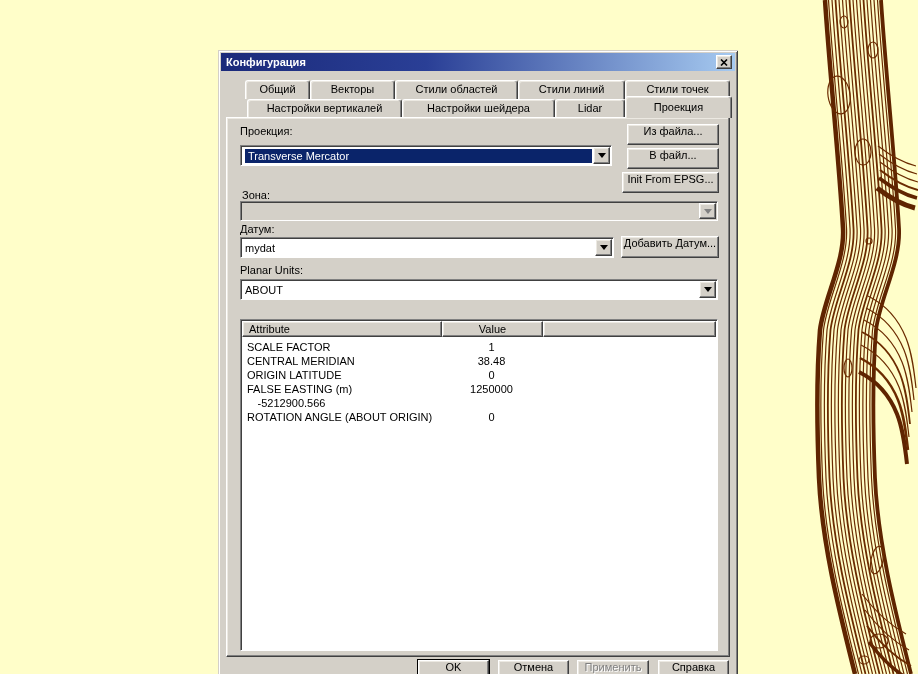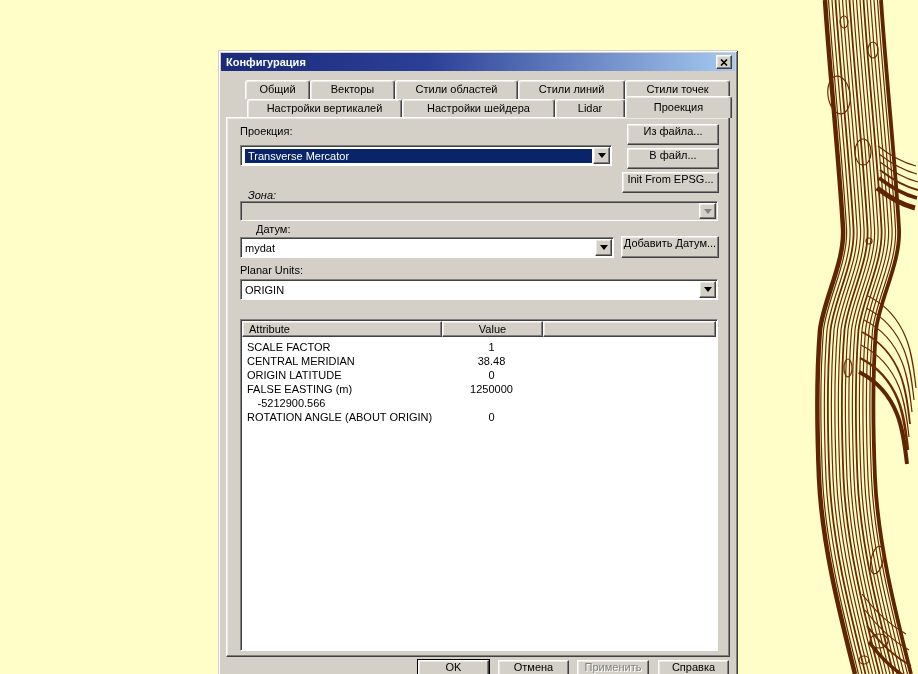--- a/index.html
+++ b/index.html
@@ -271,47 +271,47 @@
   <div class="btn bevel-up" style="left:409px; top:74px; width:92px; height:21px;">
       <span>Из файла...</span>
     </div>
   <div class="btn bevel-up" style="left:409px; top:98px; width:92px; height:21px;">
       <span>В файл...</span>
     </div>
   <div class="btn bevel-up" style="left:404px; top:122px; width:97px; height:21px;">
       <span>Init From EPSG...</span>
     </div>
 
-  <div class="lbl" style="left:30px; top:139px;font-style:italic;">Зона:</div>
+  <div class="lbl" style="left:24px; top:139px;">Зона:</div>
   <div class="combo disabled" style="left:22px; top:151px; width:478px; height:20px;">
     <div class="field">
         <span></span>
       </div>
     <div class="arrow-btn bevel-up">
       <span class="tri"></span>
     </div>
   </div>
 
-  <div class="lbl" style="left:22px; top:173px;margin-left:16px;">Датум:</div>
+  <div class="lbl" style="left:22px; top:173px;">Датум:</div>
   <div class="combo" style="left:22px; top:187px; width:374px;">
     <div class="field">
         <span>mydat</span>
       </div>
     <div class="arrow-btn bevel-up">
       <span class="tri"></span>
     </div>
   </div>
   <div class="btn bevel-up" style="left:403px; top:186px; width:98px; height:22px;">
       <span>Добавить Датум...</span>
     </div>
 
   <div class="lbl" style="left:22px; top:214px;">Planar Units:</div>
   <div class="combo" style="left:22px; top:229px; width:478px;">
     <div class="field">
-        <span>ORIGIN</span>
+        <span>ABOUT</span>
       </div>
     <div class="arrow-btn bevel-up">
       <span class="tri"></span>
     </div>
   </div>
 
   <div class="lbl" style="left:22px; top:254px;margin-top:41px;">Параметры:</div>
   <div class="listview">
     <div class="lv-header">
       <div class="lv-hcell bevel-up" style="width:200px">Attribute</div>

